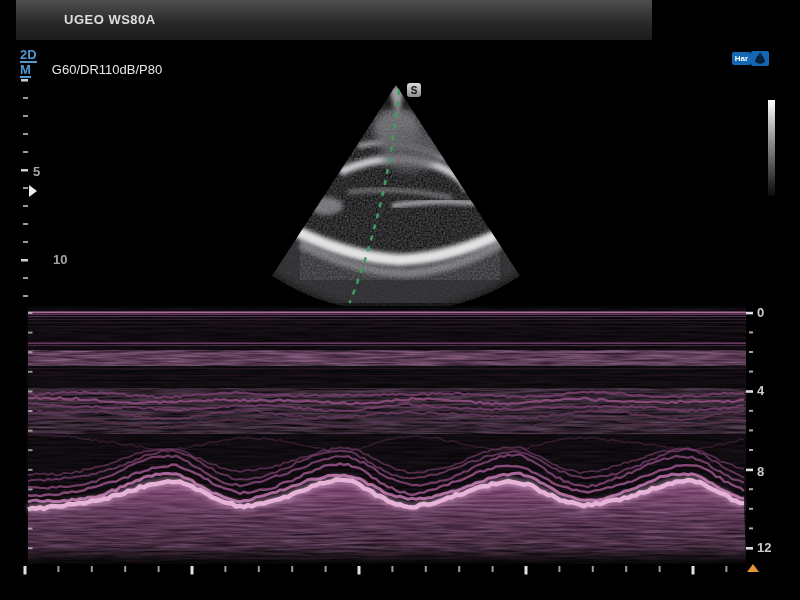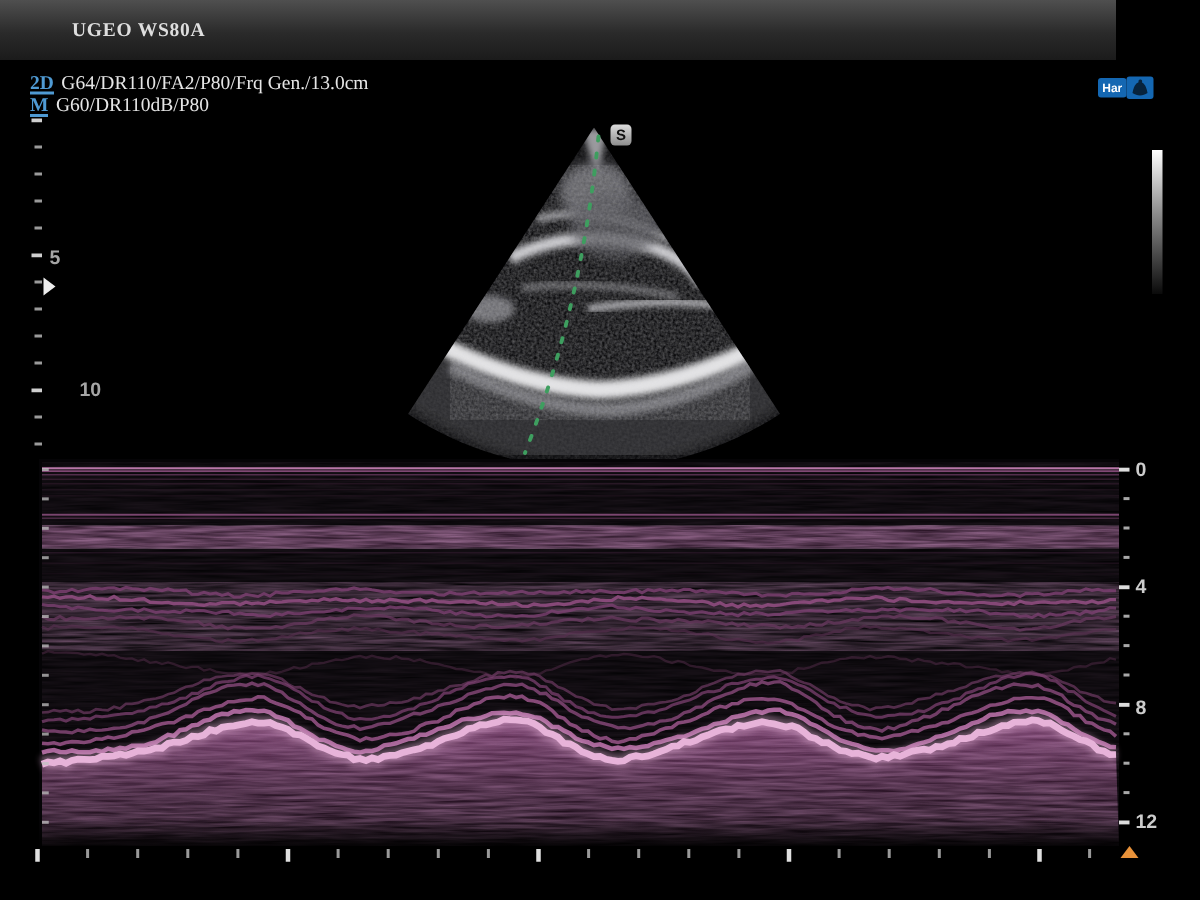--- a/index.html
+++ b/index.html
@@ -1,26 +1,26 @@
 <!DOCTYPE html>
 <html><head>
 <meta charset="utf-8">
 <style>
   html,body{margin:0;padding:0;background:#000;}
   body{width:800px;height:600px;position:relative;overflow:hidden;
        font-family:"Liberation Sans", sans-serif;}
   .abs{position:absolute;}
   
-  #header{left:0;top:0;width:744px;height:40px;
+  #header{left:16px;top:0;width:636px;height:40px;
     background:linear-gradient(#4f4f4f,#2a2a2a 55%,#1b1b1b);
-    border-bottom:1px solid #000;font-family:Liberation Serif, serif;}
+    border-bottom:1px solid #000;}
   #title{left:48px;top:12px;color:#dedede;font-size:13px;font-weight:bold;
     letter-spacing:.5px;}
   
-  .infoline{display:flex;align-items:baseline;gap:5px;height:15px;font-family:Liberation Serif, serif;}
+  .infoline{display:flex;align-items:baseline;gap:21px;height:15px;}
   .mode-chip{color:#4f9ad3;font-weight:bold;font-size:13px;line-height:13px;
     border-bottom:2px solid #4f9ad3;cursor:default;}
   .params{color:#e6e6e6;font-size:13px;line-height:13px;white-space:nowrap;}
   
   .sicon{border-radius:2px;background:#1467b2;display:flex;align-items:center;
     justify-content:center;}
   #har-icon{left:732px;top:52px;width:19px;height:13px;color:#fff;
     font-size:8px;font-weight:bold;line-height:8px;}
   #probe-icon{left:751px;top:51px;width:18px;height:15px;}
   
@@ -218,21 +218,20 @@
     </g>
   <polygon id="time-marker" points="747,572 753,564 759,572" fill="#e8923a"></polygon>
 </svg>
 
 <div id="header" class="abs">
   <div id="title" class="abs">UGEO WS80A</div>
 </div>
 
 <div class="abs infoline" style="left:20px;top:48px;">
   <span class="mode-chip" style="color: rgb(79, 154, 211); border-bottom-color: rgb(79, 154, 211);">2D</span>
-  <span class="params">G64/DR110/FA2/P80/Frq Gen./13.0cm</span>
 </div>
 <div class="abs infoline" style="left:20px;top:63px;">
   <span class="mode-chip" style="color: rgb(79, 154, 211); border-bottom-color: rgb(79, 154, 211);">M</span>
   <span class="params">G60/DR110dB/P80</span>
 </div>
 
 <div id="har-icon" class="abs sicon" style="background: rgb(20, 103, 178);">Har</div>
 <div id="probe-icon" class="abs sicon" style="background: rgb(20, 103, 178);">
   <svg width="18" height="15" viewBox="0 0 18 15" style="position:static">
     <path d="M4,11 C5,5.2 7,3.8 9,3.8 C11,3.8 13,5.2 14,11 C11,13.2 7,13.2 4,11 Z" fill="#07233c"></path>

